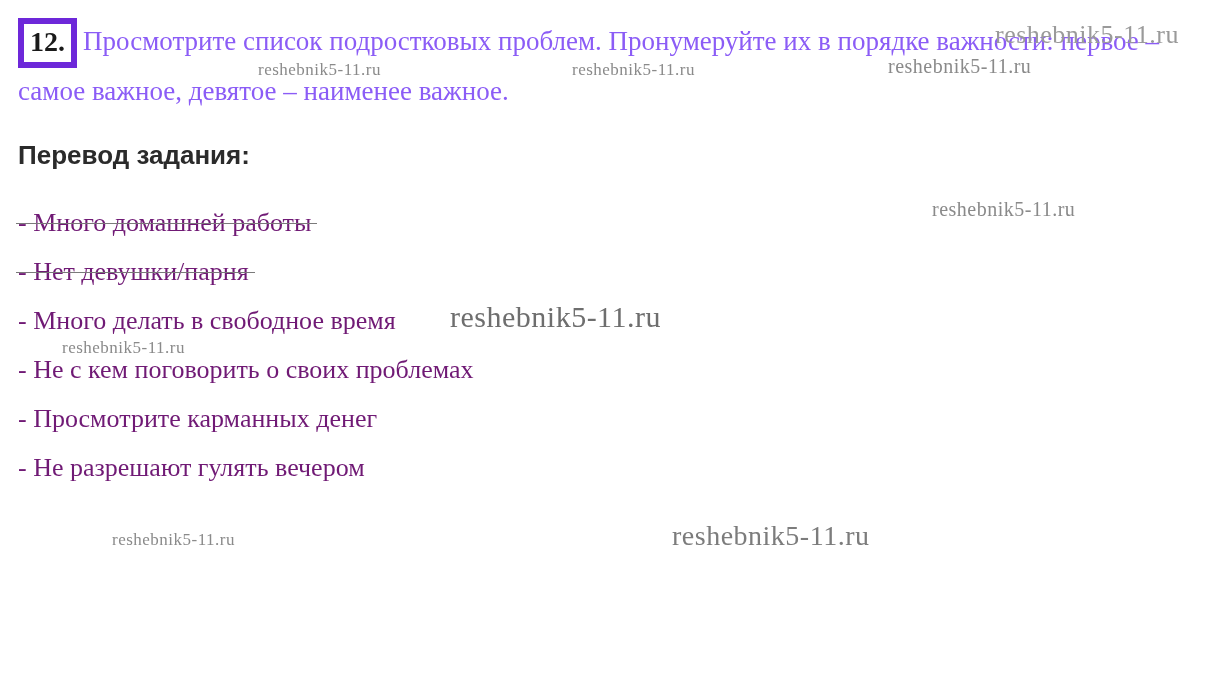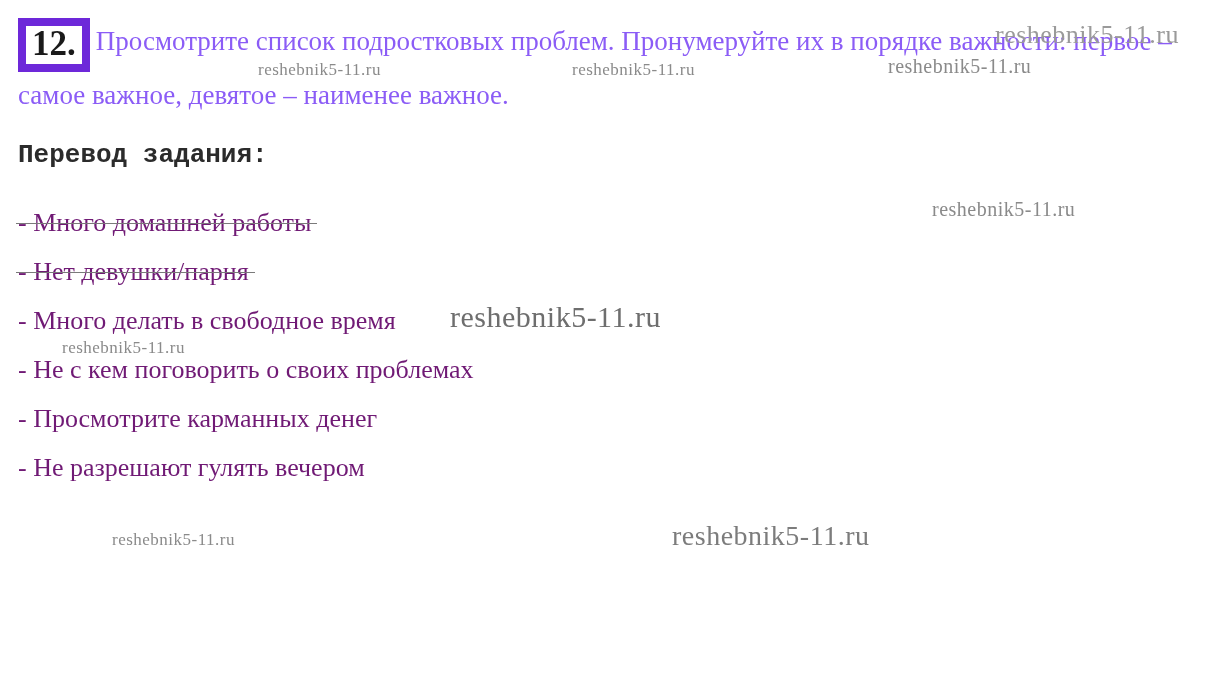--- a/index.html
+++ b/index.html
@@ -18,23 +18,23 @@
 
   
   .task-header {
     position: absolute;
     left: 18px;
     top: 18px;
     width: 1180px;
   }
   .task-number {
     display: inline-block;
-    border: 8px solid #6d28d9;
+    border: 6px solid #6d28d9;
     padding: 0px 6px 2px 6px;
-    font-size: 35px;
+    font-size: 28px;
     font-weight: bold;
     font-family: "Liberation Serif", serif;
     color: #1a1a1a;
     line-height: 36px;
     vertical-align: top;
     margin-right: 6px;
   }
   .task-text {
     display: inline;
     font-size: 27px;
@@ -44,21 +44,21 @@
   }
 
   
   .subtitle {
     position: absolute;
     left: 18px;
     top: 140px;
     font-size: 26px;
     font-weight: bold;
     color: #2b2b2b;
-    font-family: Liberation Mono, monospace;
+    font-family: Liberation Sans, sans-serif;
   }
 
   
   .items {
     position: absolute;
     left: 18px;
     top: 198px;
     width: 900px;
   }
   .item {

